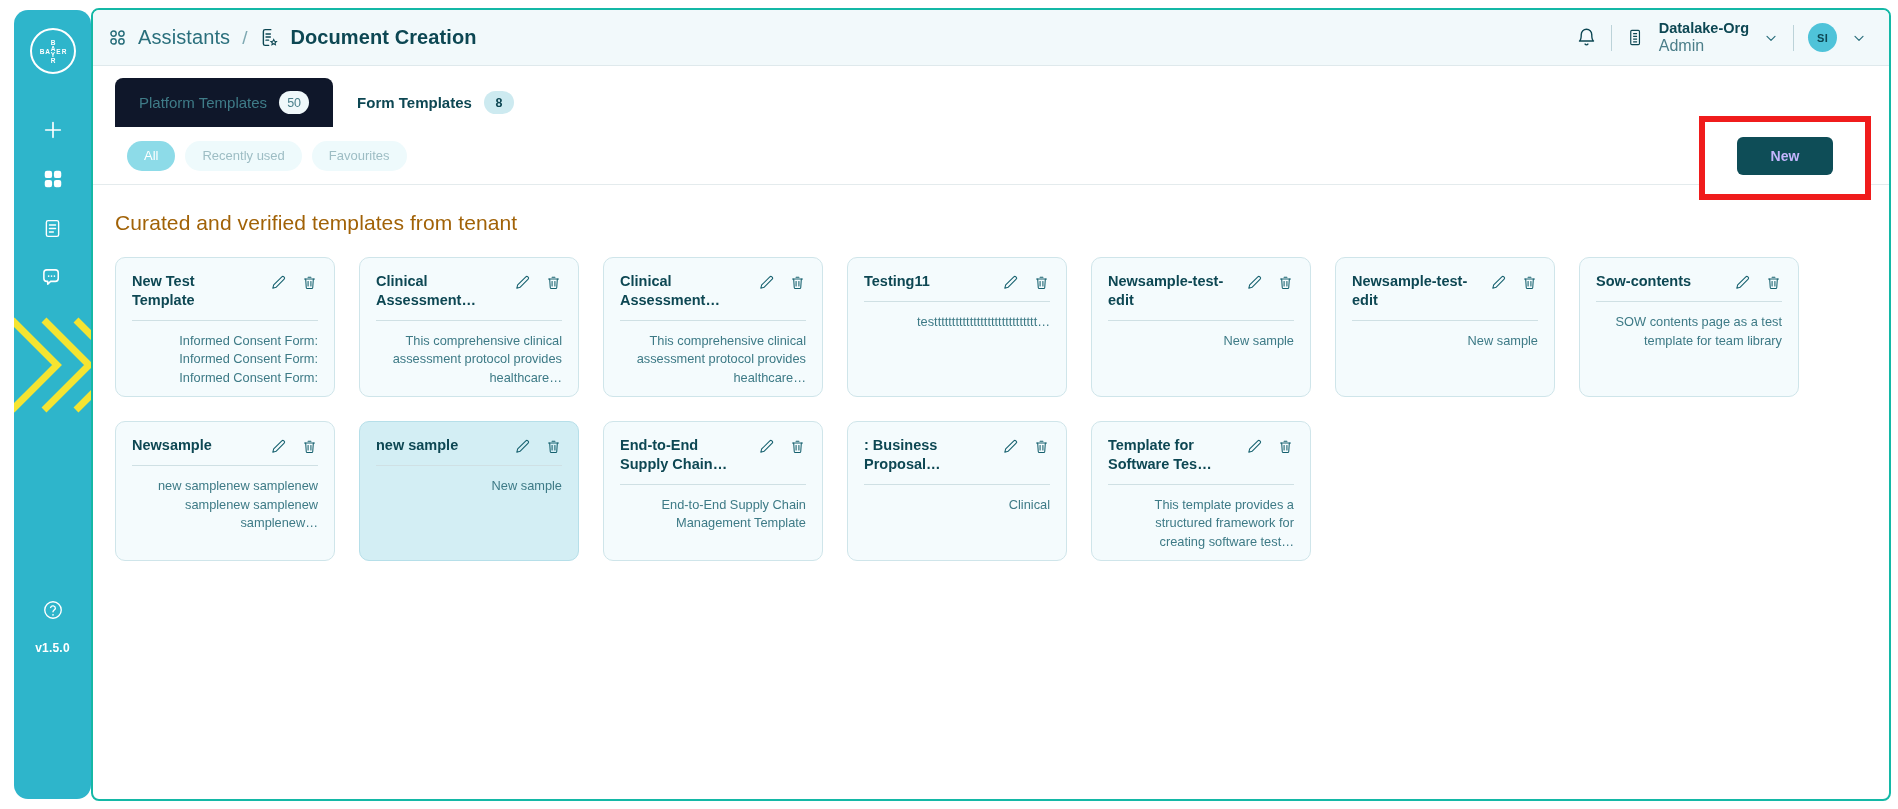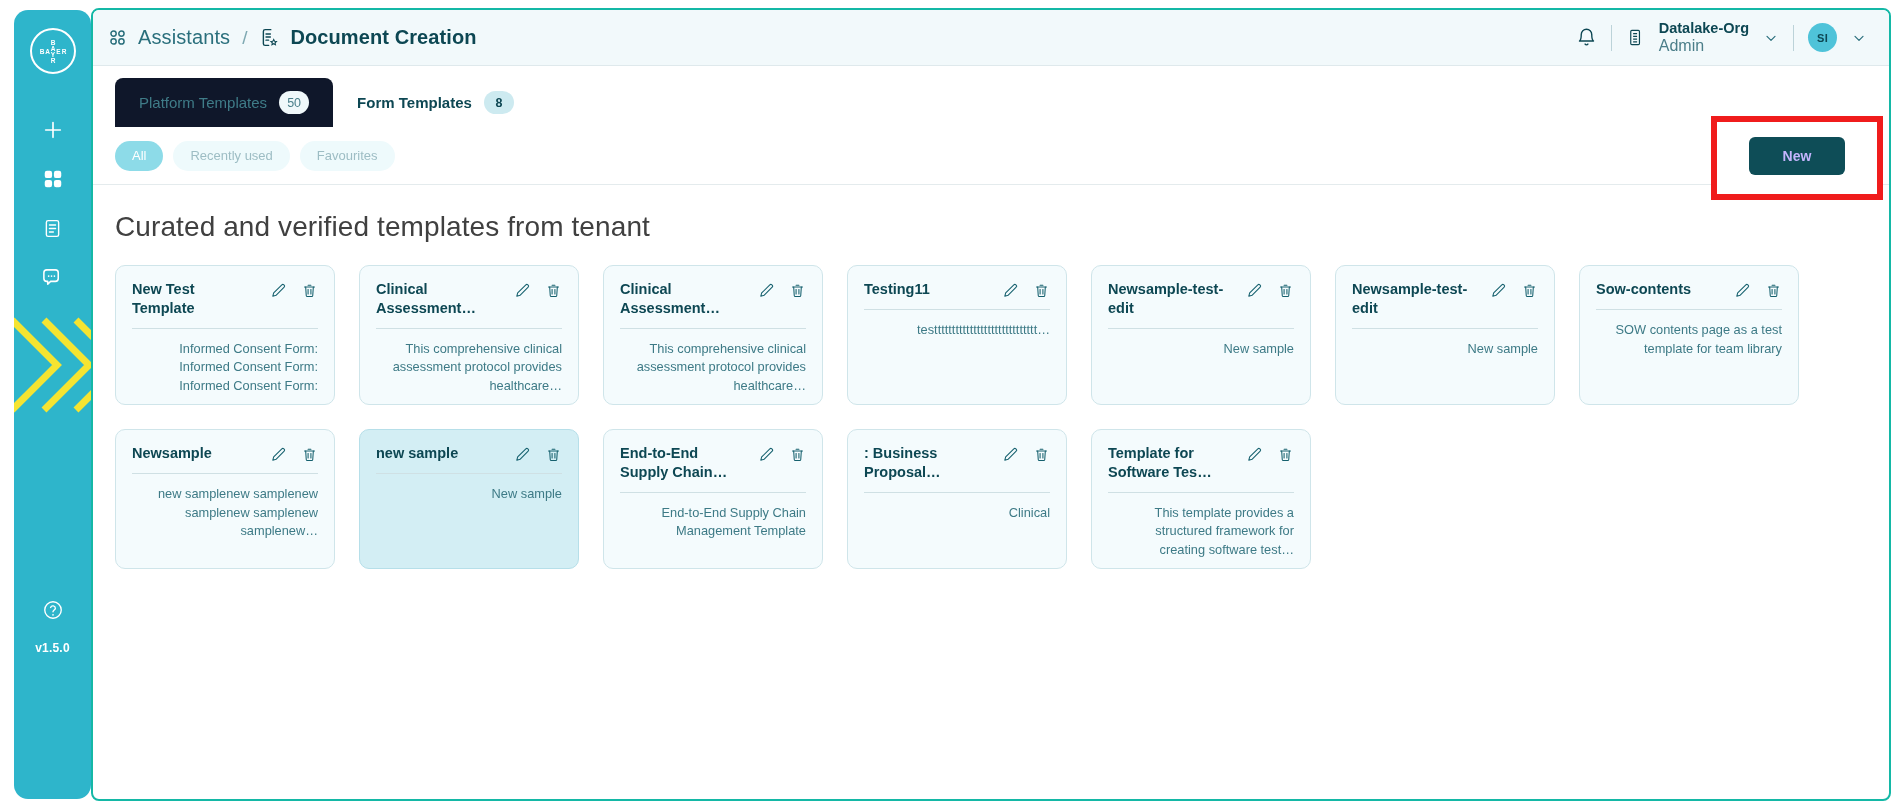--- a/index.html
+++ b/index.html
@@ -150,21 +150,21 @@
   }
   .tab.inactive .tab-count { background: #f0f8fa; color: #4a7f8a; }
   .tab.active   .tab-count { background: #cdeaf0; color: #0d4753; font-weight: bold; }
 
   
   .filterbar {
     position: relative;
     height: 58px;
     display: flex;
     align-items: center;
-    padding: 0 22px;
+    padding: 0 34px;
     border-bottom: 1px solid #e4ebed;
     background: #ffffff;
   }
   .chips { display: flex; gap: 10px; }
   .chip {
     height: 30px;
     padding: 0 17px;
     border-radius: 16px;
     display: flex; align-items: center;
     font-size: 13px;
@@ -197,22 +197,22 @@
     font-size: 14px;
     font-weight: bold;
     font-family: "Liberation Sans", sans-serif;
     cursor: pointer;
     margin-right: 22px;
   }
 
   
   .content { padding: 26px 22px 0 22px; background: #ffffff; }
   .section-title {
-    font-size: 28px;
-    color: #404040;
+    font-size: 21px;
+    color: #a16207;
     margin-bottom: 22px;
     letter-spacing: .1px;
   }
   .grid {
     display: flex;
     flex-wrap: wrap;
     gap: 24px 24px;
   }
   .card {
     width: 220px;

